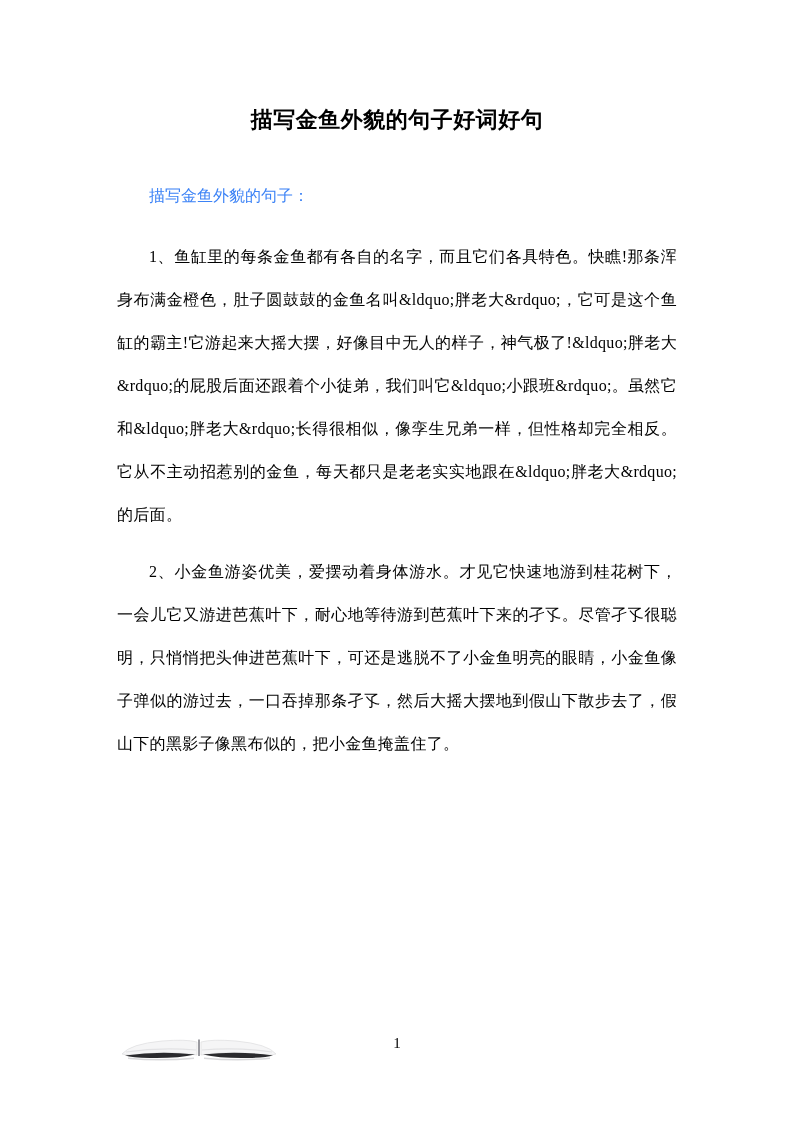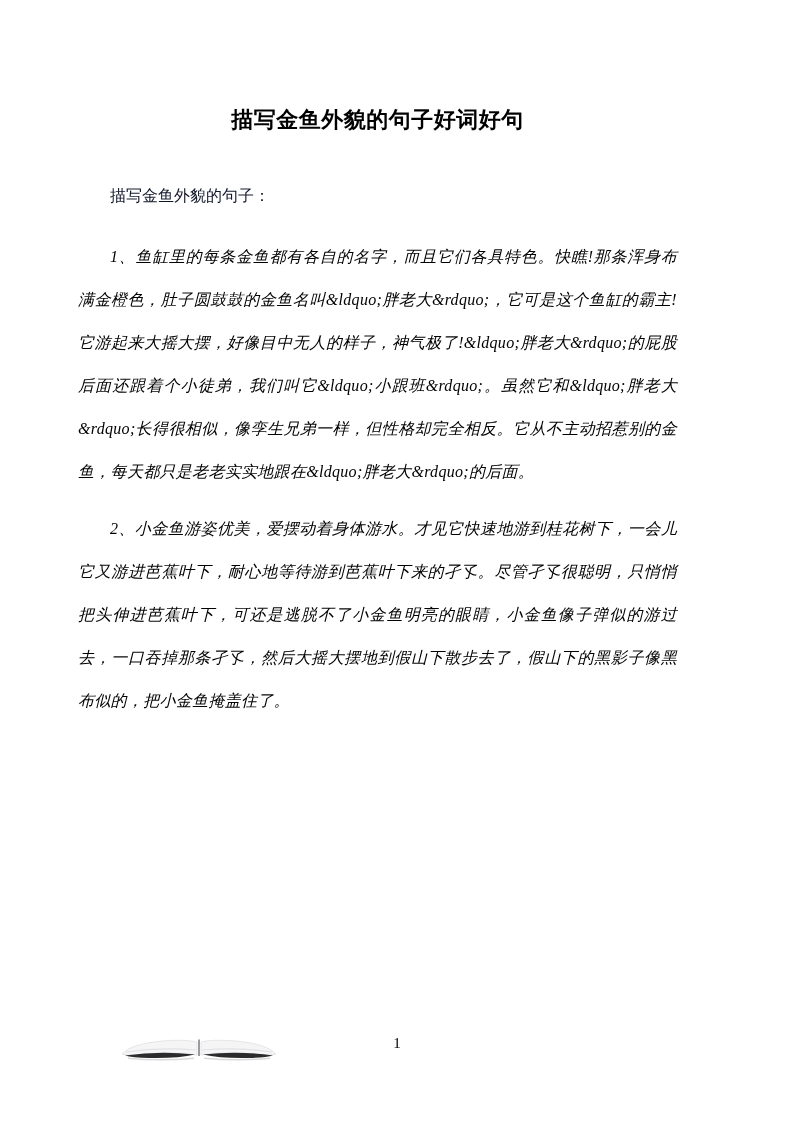--- a/index.html
+++ b/index.html
@@ -7,53 +7,52 @@
     padding: 0;
     background: #ffffff;
   }
   .page {
     position: relative;
     width: 794px;
     height: 1123px;
     margin: 0 auto;
     background: #ffffff;
     box-sizing: border-box;
-    padding: 104px 117px 0 78px;
+    padding: 104px 117px 0 117px;
     overflow: hidden;
     color: #000000;
   }
   .doc-title {
     margin: 0 0 38px 0;
     font-family: "Liberation Sans", "DejaVu Sans", sans-serif;
     font-size: 22px;
     font-weight: bold;
     line-height: 32px;
     text-align: center;
     color: #000000;
     letter-spacing: 0.5px;
   }
   .intro {
     margin: 0 0 18px 0;
     font-family: "Liberation Serif", "DejaVu Serif", serif;
     font-size: 16px;
     line-height: 43px;
     text-indent: 2em;
-    color: #0f172a;
+    color: #3b82f6;
   }
   .para {
     margin: 0 0 14px 0;
     font-family: "Liberation Serif", "DejaVu Serif", serif;
     font-size: 16px;
     line-height: 43px;
     text-indent: 2em;
     text-align: justify;
     text-align-last: left;
     letter-spacing: 0.3px;
     color: #000000;
-    font-style: italic;
   }
   .footer {
     position: absolute;
     left: 0;
     top: 1030px;
     width: 794px;
     height: 60px;
   }
   .book-img {
     position: absolute;

